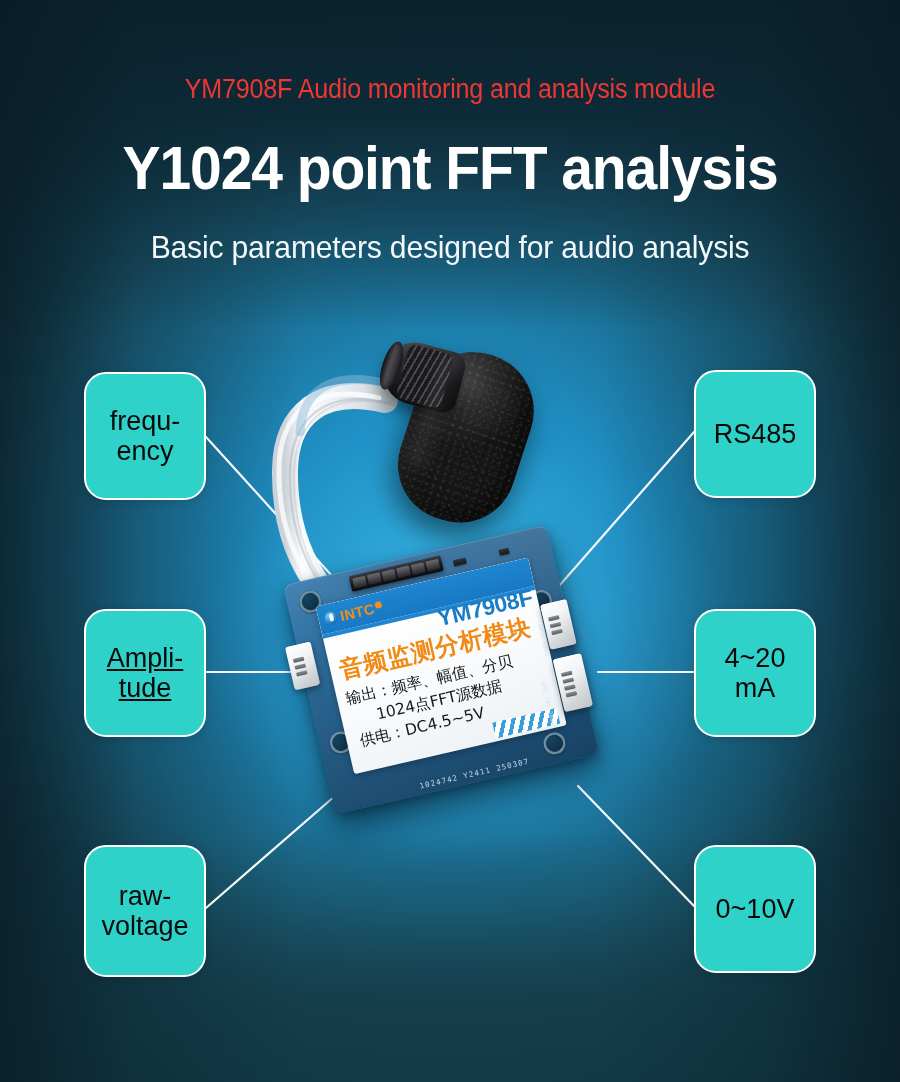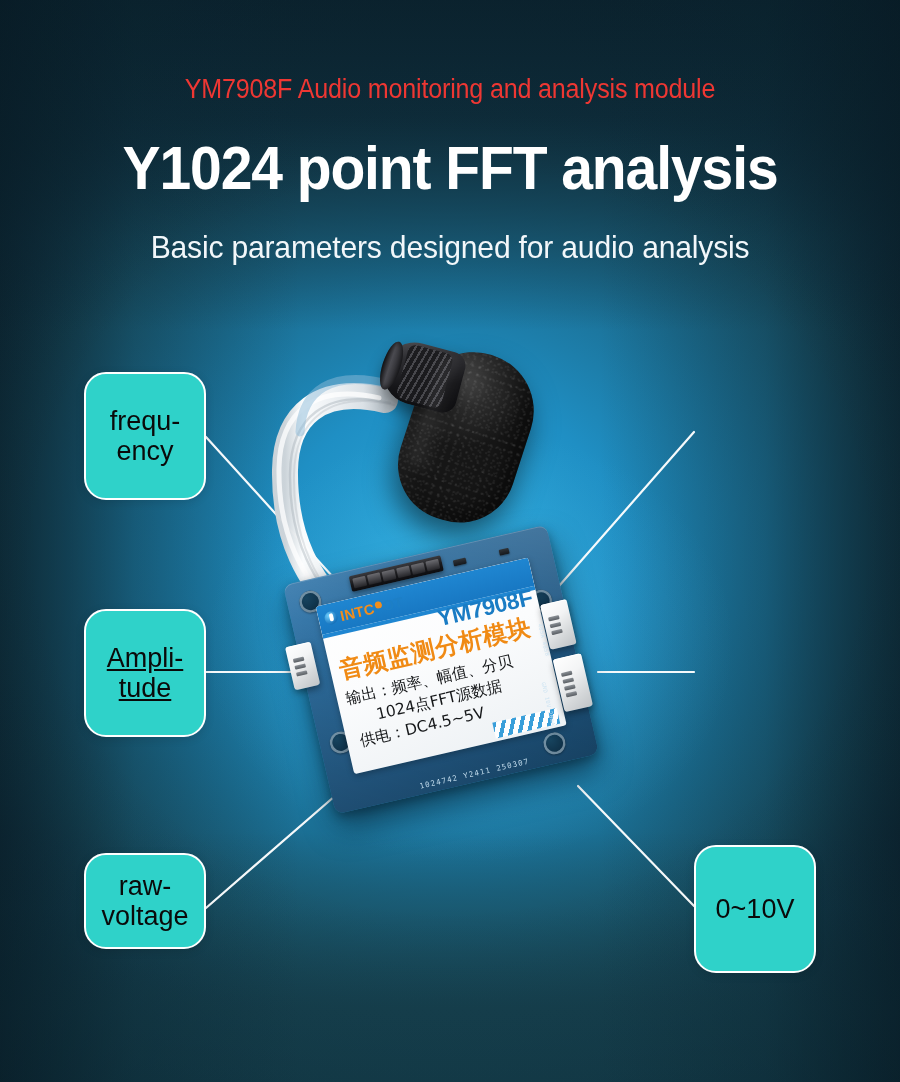--- a/index.html
+++ b/index.html
@@ -446,22 +446,29 @@
   </div>
 
   <div class="chip" style="left:84px;  top:372px; width:122px; height:128px;text-align:center;">
     <span>frequ-
 ency</span>
   </div>
   <div class="chip" style="left:84px;  top:609px; width:122px; height:128px;text-decoration:underline;">
     <span>Ampli-
 tude</span>
   </div>
-  <div class="chip" style="left:84px;  top:845px; width:122px; height:96px;margin-top:8px;">
+  <div class="chip" style="left:84px;  top:845px; width:122px; height:132px;">
     <span>raw-
 voltage</span>
   </div>
 
+  <div class="chip" style="left:694px; top:370px; width:122px; height:128px;">
+    <span>RS485</span>
+  </div>
+  <div class="chip" style="left:694px; top:609px; width:122px; height:128px;">
+    <span>4~20
+mA</span>
+  </div>
   <div class="chip" style="left:694px; top:845px; width:122px; height:128px;">
     <span>0~10V</span>
   </div>
 
 </div>
 
 </body></html>

